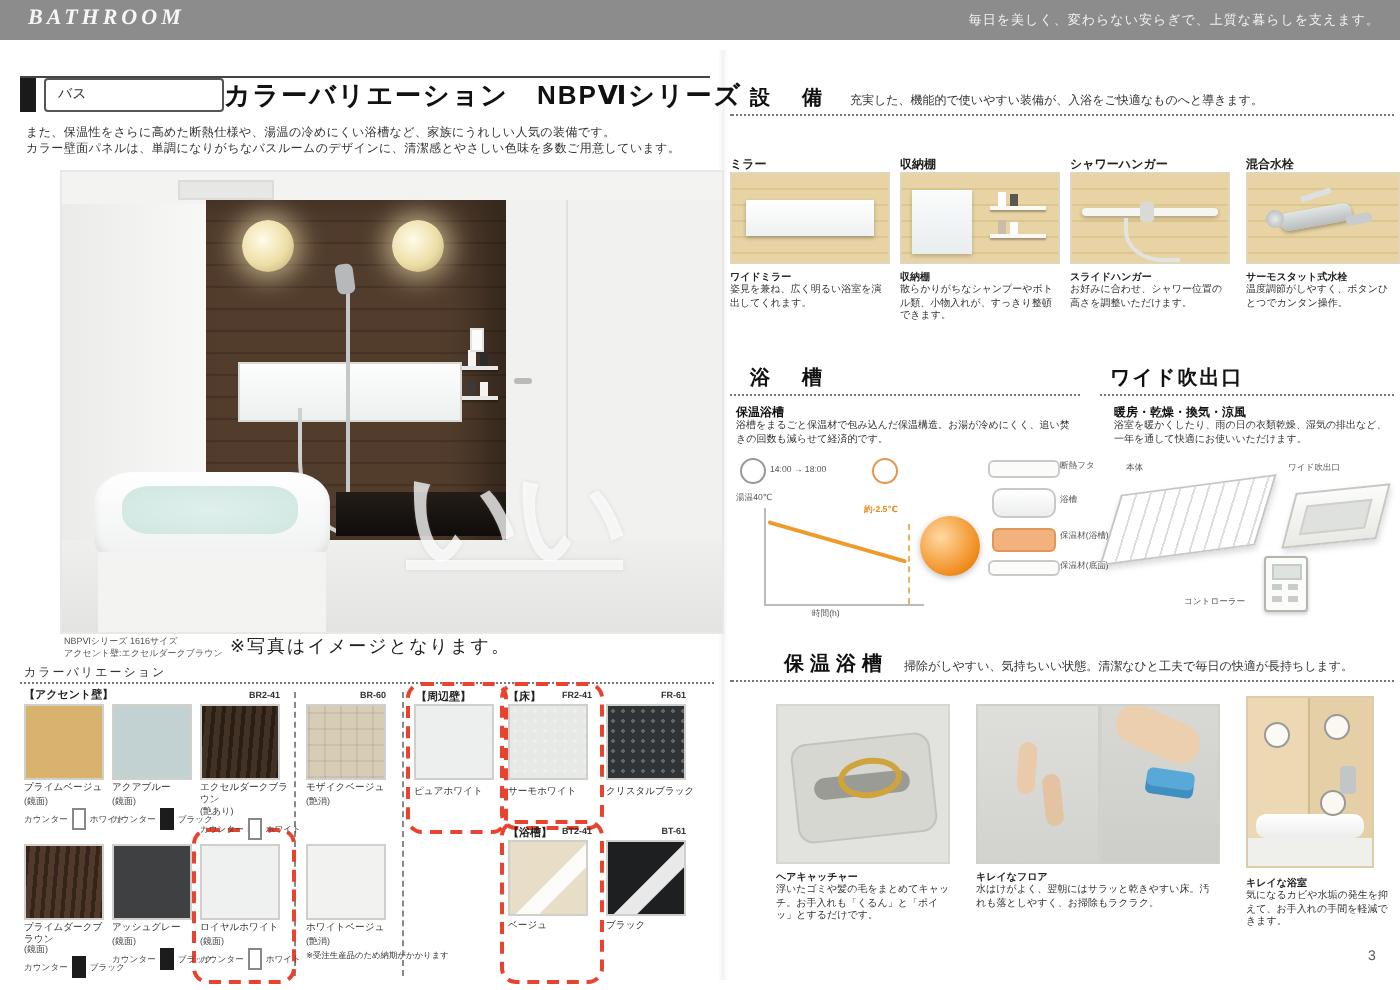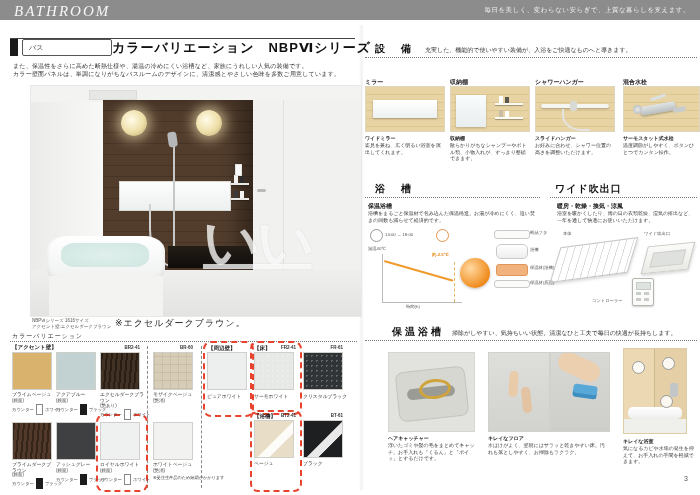--- a/index.html
+++ b/index.html
@@ -7,22 +7,22 @@
     width:700px;height:495px;position:relative;background:#ffffff;
     font-family:"Liberation Sans","DejaVu Sans",sans-serif;color:#222;
     overflow:hidden;
   }
   .abs{position:absolute;}
   .b{font-weight:bold;}
   .dotline{border-bottom:1px dotted #777;}
   .dashv{border-left:1px dashed #888;}
   
   .topbar{left:0;top:0;width:700px;height:20px;background:#8c8c8c;}
-  .brand{left:14px;top:3px;color:#f6f6f6;font-size:15px;font-style:italic;
-         font-family:"Liberation Serif","DejaVu Serif",serif;letter-spacing:2px;font-weight:normal;}
+  .brand{left:14px;top:3px;color:#f6f6f6;font-size:11px;font-style:italic;
+         font-family:"Liberation Serif","DejaVu Serif",serif;letter-spacing:2px;font-weight:bold;}
   .tagline{right:10px;top:6px;color:#f2f2f2;font-size:6.5px;letter-spacing:.5px;}
   
   .blackmark{left:10px;top:39px;width:8px;height:17px;background:#1a1a1a;}
   .topline{left:10px;top:38px;width:345px;height:1px;background:#444;}
   .tabbox{left:22px;top:39px;width:82px;height:15px;border:1px solid #555;border-radius:2px;
           font-size:7px;color:#333;line-height:15px;padding-left:6px;background:#fff;}
   .maintitle{left:112px;top:39px;font-size:13px;font-weight:bold;letter-spacing:1px;color:#111;}
   .lead{left:13px;font-size:6px;color:#333;letter-spacing:.2px;}
   
   .photo{left:30px;top:85px;width:330px;height:230px;background:#f7f7f5;overflow:hidden;border:1px solid #e8e8e6;}
@@ -97,26 +97,26 @@
   <div class="abs" style="left:203px;top:89px;width:4px;height:8px;background:#f4f4f2;"></div>
   <div class="abs" style="left:209px;top:90px;width:4px;height:7px;background:#2c2c2c;"></div>
   <div class="abs" style="left:203px;top:105px;width:4px;height:7px;background:#3a3a3a;"></div>
   <div class="abs" style="left:209px;top:105px;width:4px;height:7px;background:#f4f4f2;"></div>
   <div class="abs" style="left:204px;top:78px;width:5px;height:10px;background:#fbfbf9;border:1px solid #e2e2e0;"></div>
   <div class="abs" style="left:137px;top:160px;width:85px;height:22px;background:linear-gradient(#241d17,#0f0c0a);"></div>
   <div class="abs" style="left:0;top:184px;width:330px;height:46px;background:linear-gradient(#efefed,#e3e3e1),repeating-linear-gradient(90deg,rgba(0,0,0,.03) 0 1px,transparent 1px 28px);"></div>
   <div class="abs" style="left:16px;top:150px;width:118px;height:48px;background:linear-gradient(#ffffff,#eef0ef);border-radius:20px/15px;box-shadow:inset 0 -3px 5px rgba(0,0,0,.08);"></div>
   <div class="abs" style="left:30px;top:157px;width:88px;height:24px;background:radial-gradient(#e0f0ec,#cfe6e1);border-radius:14px/10px;"></div>
   <div class="abs" style="left:18px;top:190px;width:114px;height:40px;background:#f3f4f2;"></div>
-  <div class="abs watermark" style="left:172px;top:128px;text-decoration:underline;">いい</div>
+  <div class="abs watermark" style="left:172px;top:144px;text-decoration:underline;">いい</div>
 </div>
 
 <div class="abs pcap" style="left:32px;top:318px;">NBPⅥシリーズ 1616サイズ</div>
 <div class="abs pcap" style="left:32px;top:324px;">アクセント壁:エクセルダークブラウン</div>
-<div class="abs pnote" style="left:115px;top:317px;">※エクセルダークブラウン。</div>
+<div class="abs pnote" style="left:115px;top:317px;">※写真はイメージとなります。</div>
 
 <div class="abs csHead" style="left:12px;top:332px;">カラーバリエーション</div>
 <div class="abs dotline" style="left:10px;top:333px;width:347px;height:8px;"></div>
 <div class="abs grpLabel" style="left:12px;top:344px;">【アクセント壁】</div>
 
 <div class="abs dashv" style="left:147px;top:346px;height:142px;"></div>
 <div class="abs dashv" style="left:201px;top:346px;height:142px;"></div>
 
 <div class="abs selbox" style="left:203px;top:341px;width:47px;height:72px;"></div>
 <div class="abs selbox" style="left:250px;top:341px;width:48px;height:70px;"></div>

